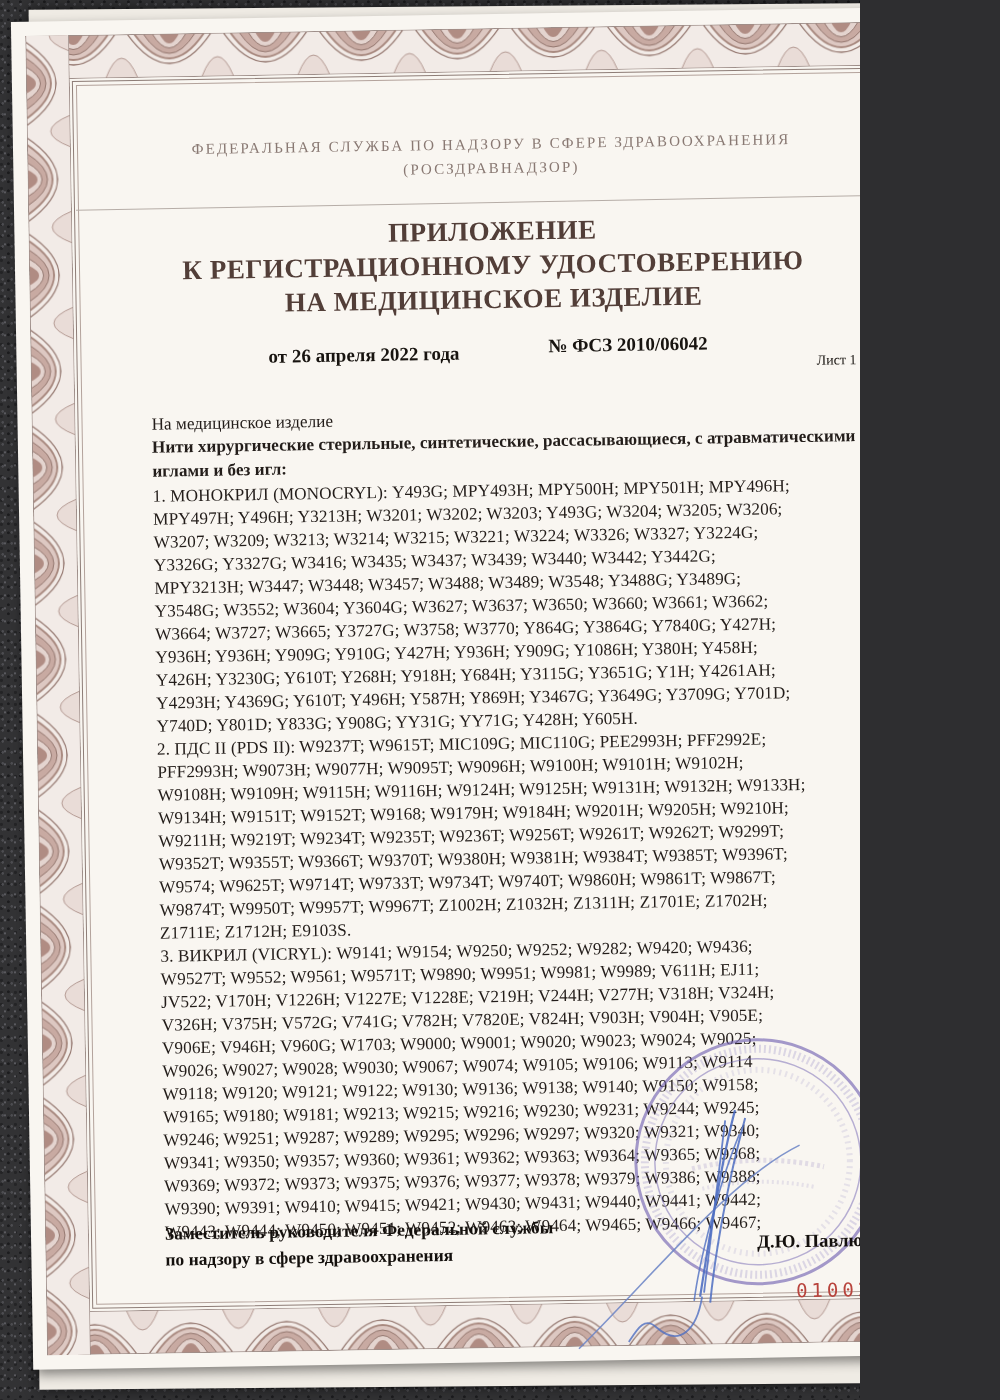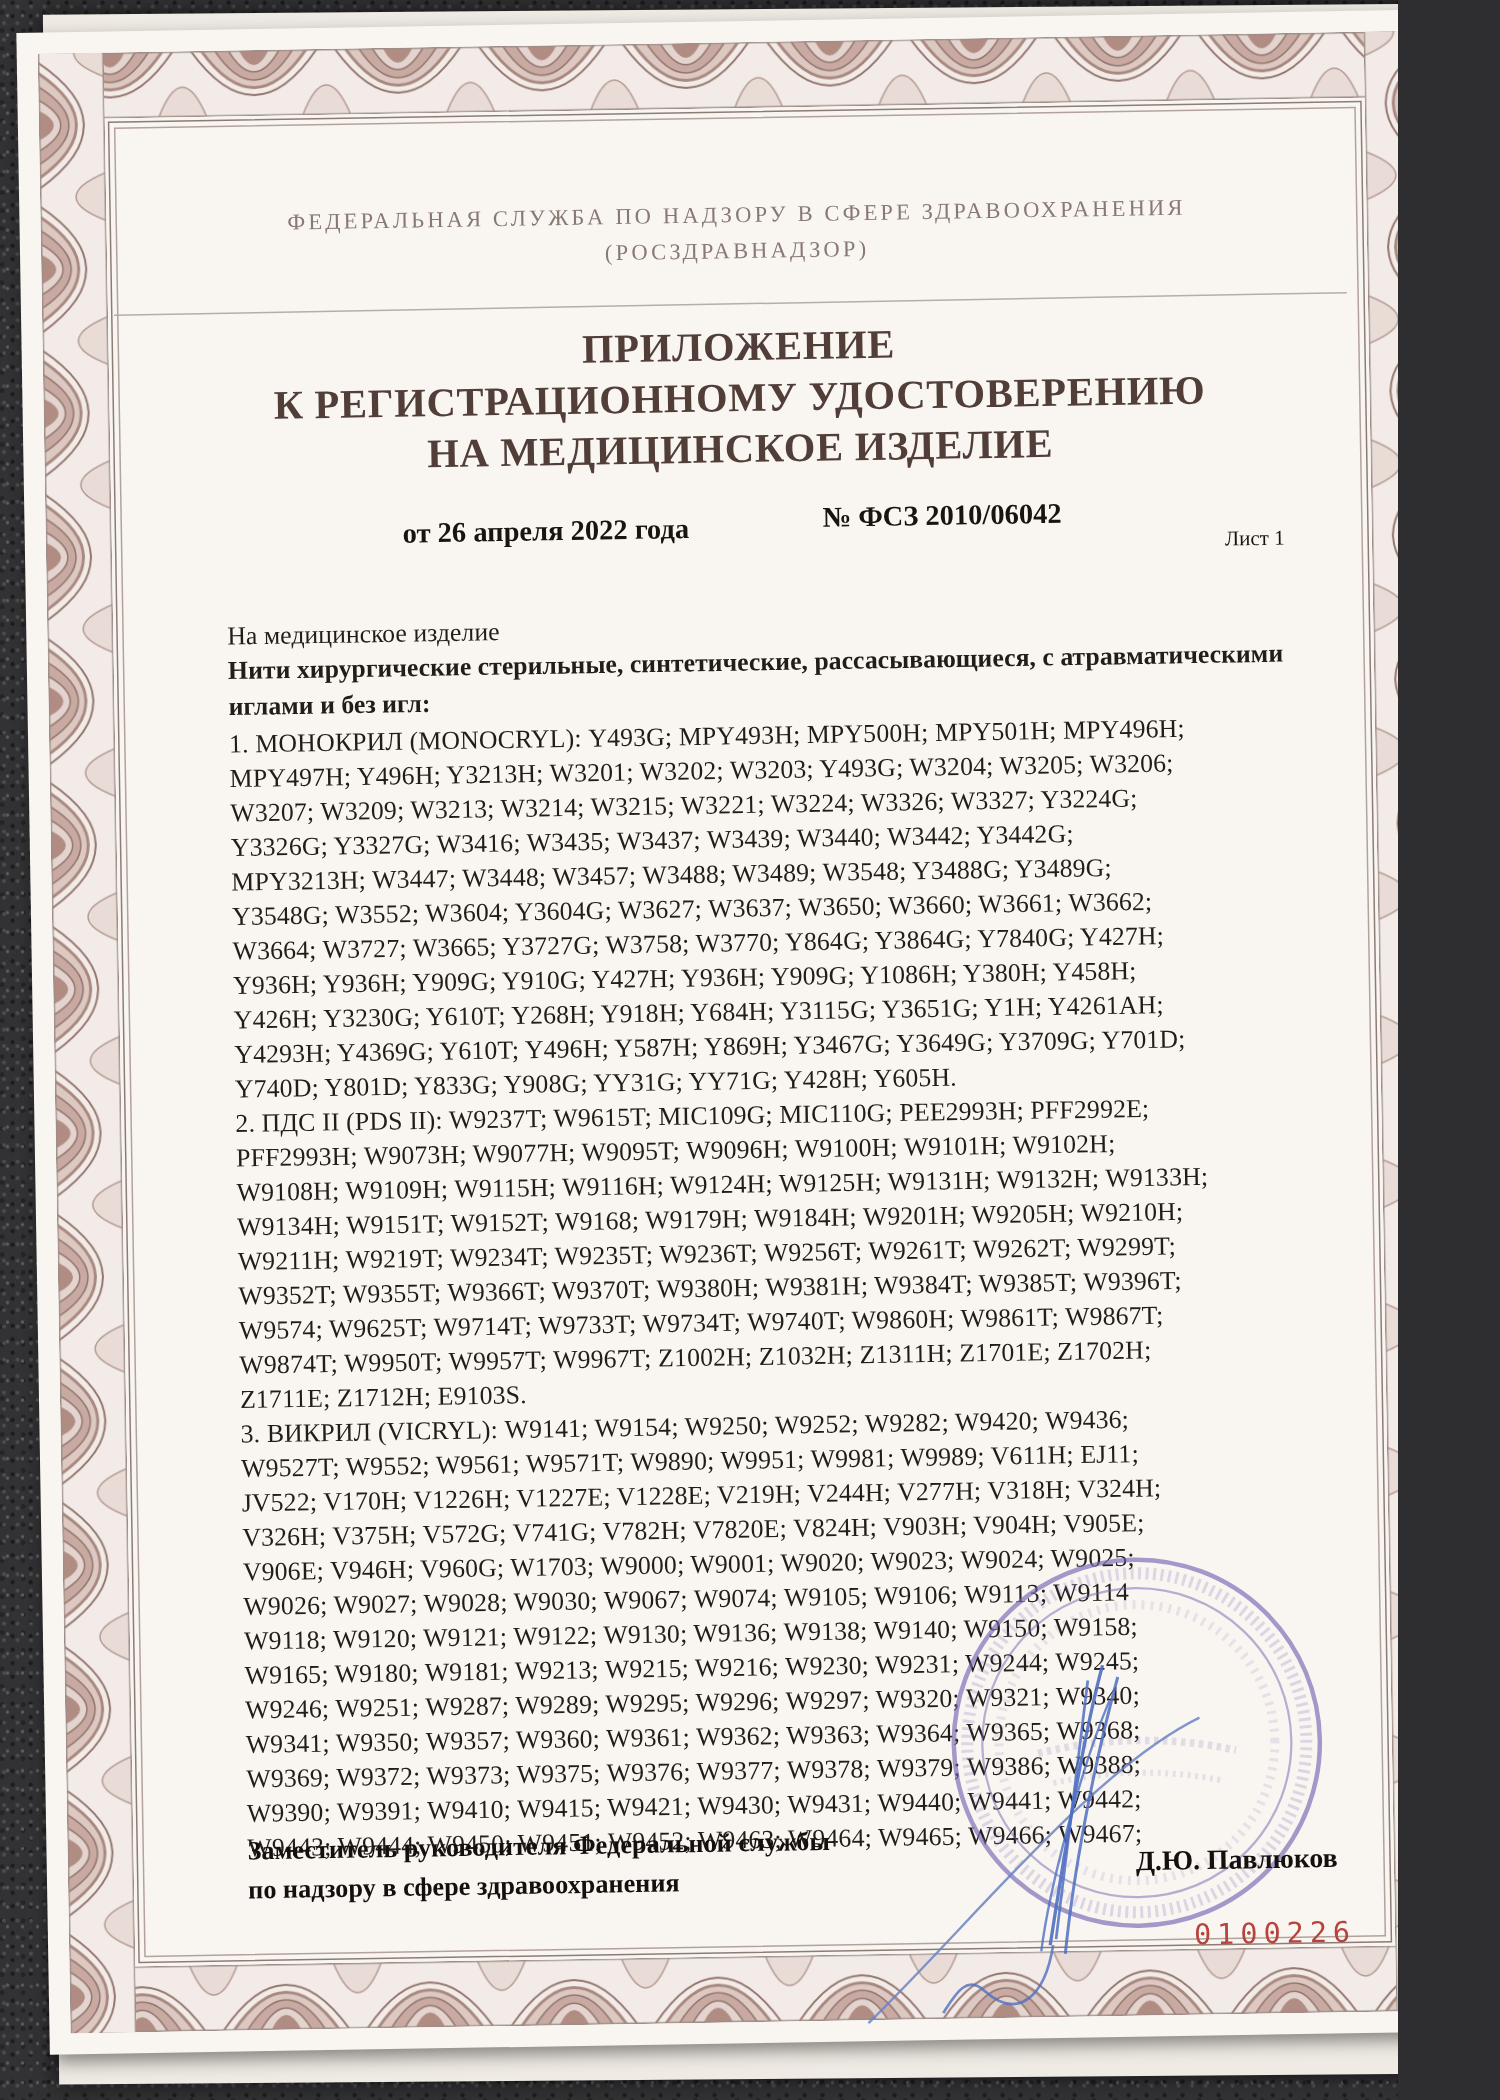--- a/index.html
+++ b/index.html
@@ -1,17 +1,17 @@
 <!DOCTYPE html>
 <html><head>
 <meta charset="utf-8">
 <style>
   html,body{margin:0;padding:0;}
   body{width:1000px;height:1400px;overflow:hidden;background:#2e2e30;}
-  .scene{position:relative;width:932px;height:1400px;overflow:hidden;
+  .scene{position:relative;width:860px;height:1400px;overflow:hidden;
     background-color:#323234;
     background-image:
       radial-gradient(circle at 30% 40%, #4c4c50 1px, transparent 1.6px),
       radial-gradient(circle at 70% 20%, #1c1c1e 1px, transparent 1.8px),
       radial-gradient(circle at 50% 80%, #5a5a5f 0.8px, transparent 1.4px),
       radial-gradient(circle at 10% 70%, #242426 1.2px, transparent 2px);
     background-size:9px 11px,12px 9px,10px 13px,14px 12px;}
   .paper-under{position:absolute;left:34px;top:6px;width:952px;height:1380px;
     background:#efebe4;transform:rotate(-0.45deg);box-shadow:0 0 14px rgba(0,0,0,0.65);}
   .paper{position:absolute;left:22px;top:14px;width:956px;height:1348px;

